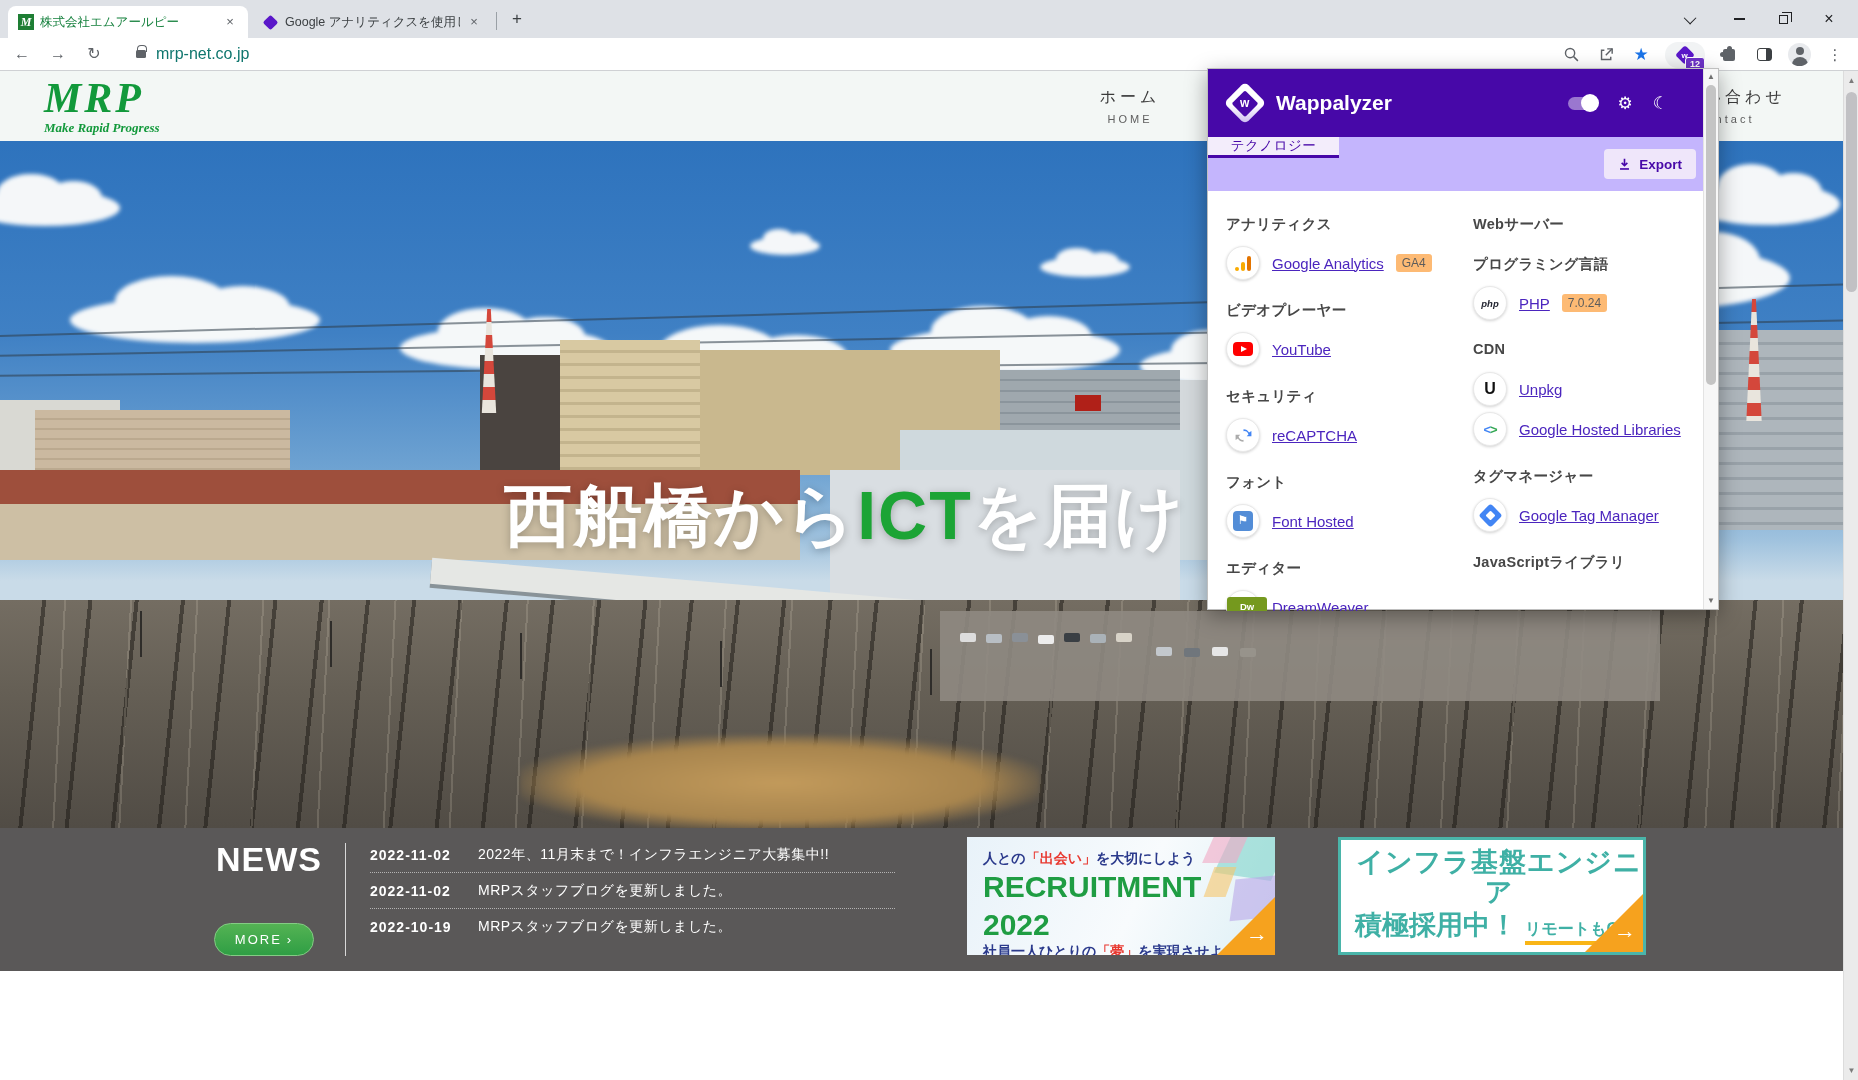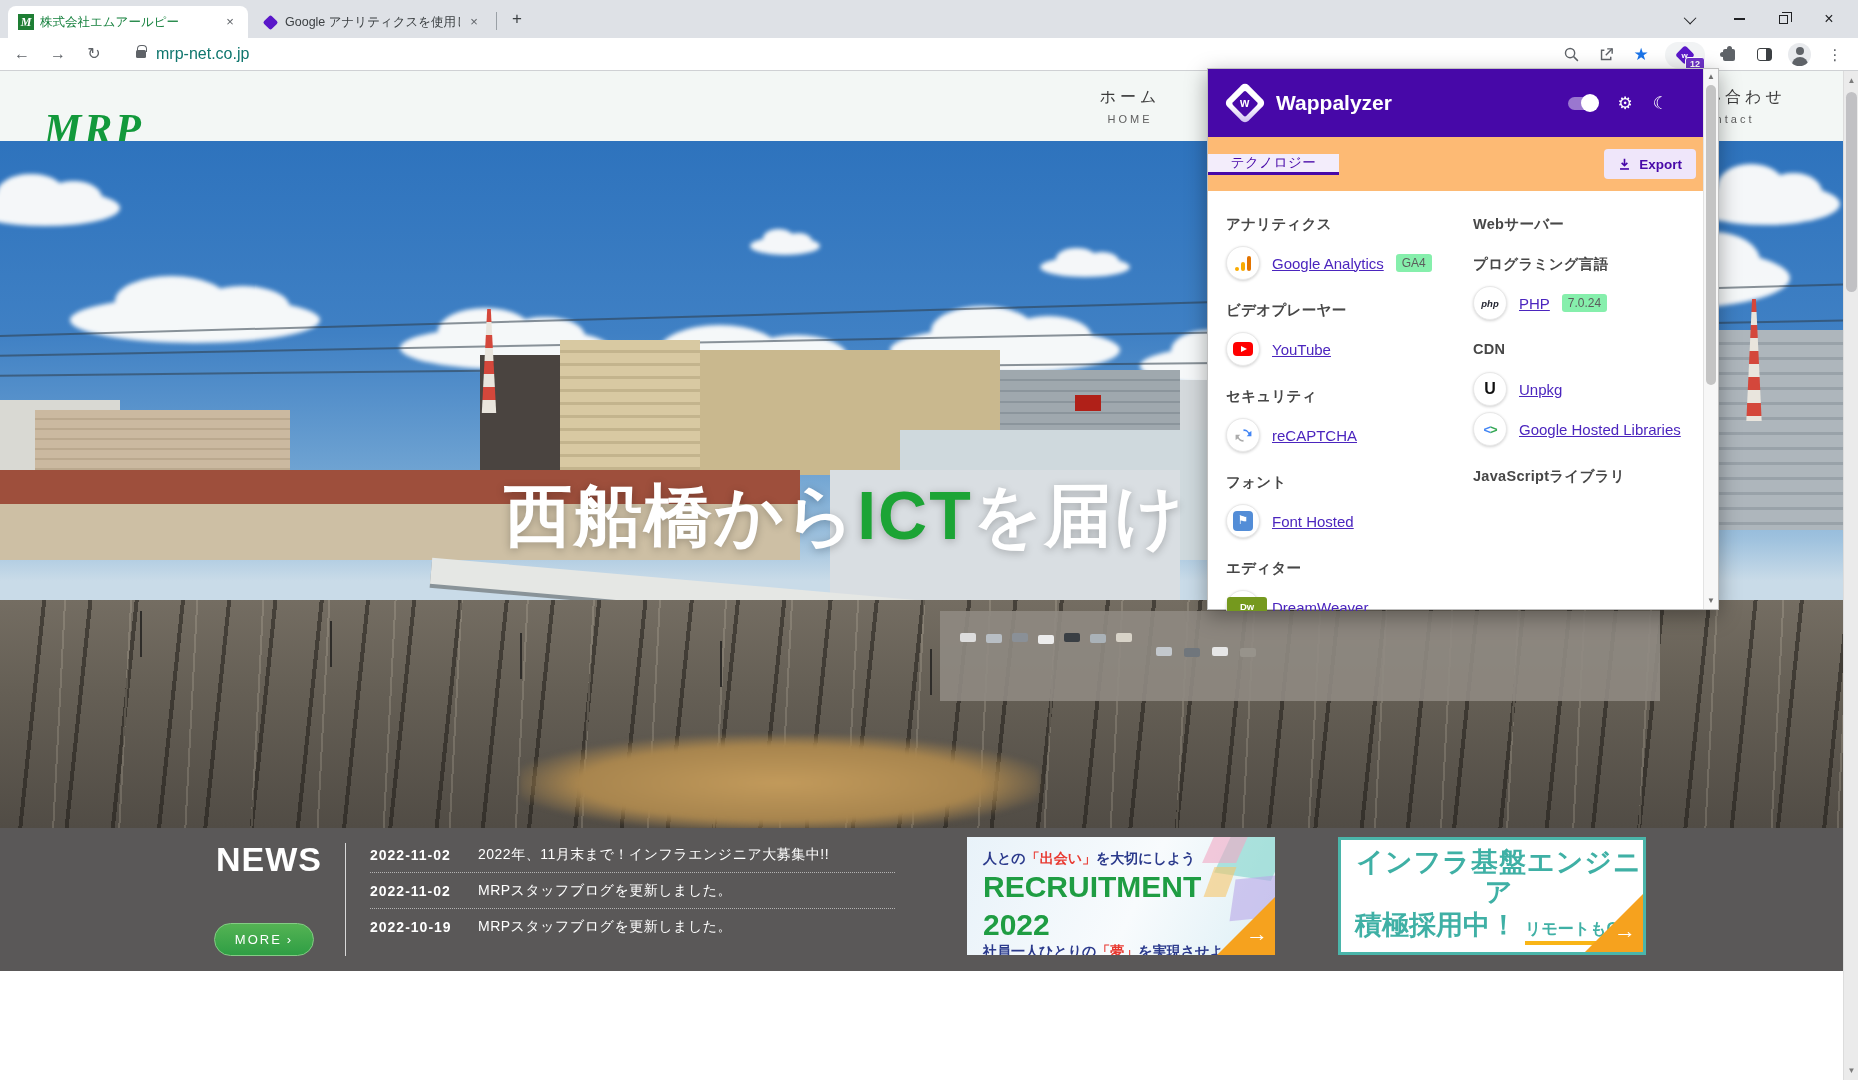--- a/index.html
+++ b/index.html
@@ -45,21 +45,21 @@
   .sidepanel::after { content:""; position:absolute; right:0; top:0; bottom:0; width:5px; background:#3C4043; }
   .avatar { position:relative; width:23px; height:23px; border-radius:50%; background:#E8EAED; overflow:hidden; }
   .avatar::before { content:""; position:absolute; left:7.5px; top:4px; width:8px; height:8px; border-radius:50%; background:#5F6368; }
   .avatar::after { content:""; position:absolute; left:3.5px; top:14px; width:16px; height:10px; border-radius:8px 8px 0 0; background:#5F6368; }
   .kebab { font-size:15px; color:#5F6368; letter-spacing:0; }
 
   
   .page { position:absolute; left:0; top:71px; width:1858px; height:1009px; background:#fff; }
   .site-header { position:absolute; left:0; top:0; width:1843px; height:70px; background:#F3F7F5; }
   .mrp-logo { position:absolute; left:44px; top:6px; color:#12993B; }
-  .mrp-logo .big { font-family:"Liberation Serif","DejaVu Serif",serif; font-style:italic; font-weight:bold; font-size:42px; letter-spacing:3px; line-height:1;margin-top:31px; }
+  .mrp-logo .big { font-family:"Liberation Serif","DejaVu Serif",serif; font-style:italic; font-weight:bold; font-size:42px; letter-spacing:3px; line-height:1; }
   .mrp-logo .tag { font-family:"Liberation Serif","DejaVu Serif",serif; font-style:italic; font-weight:bold; font-size:13px; margin-top:1px; }
   .nav-item { position:absolute; top:16px; text-align:center; }
   .nav-home { left:1085px; width:90px; }
   .nav-contact { left:1650px; width:150px; }
   .nav-item .jp { font-size:16px; color:#3A3A3A; letter-spacing:4px; }
   .nav-item .en { font-size:11px; color:#5E5E5E; letter-spacing:3px; margin-top:5px; }
 
   
   .hero { position:absolute; left:0; top:70px; width:1843px; height:687px; overflow:hidden;
           background:linear-gradient(180deg,#2E73BD 0%,#3F80C4 28%,#6FA3D2 48%,#9FC2DE 58%,#C9DBE8 64%,#C9DBE8 100%); }
@@ -158,35 +158,35 @@
             border:1px solid #BFBFBF; box-shadow:0 6px 20px rgba(0,0,0,.35); }
   .whead { position:absolute; left:0; top:0; width:100%; height:68px; background:#4708A8; display:flex; align-items:center; padding:0 50px 0 22px; }
   .wlogo { width:30px; height:30px; transform:rotate(45deg); background:linear-gradient(135deg,#FFFFFF 55%,#C9B8F0 100%); border-radius:5px; display:grid; place-items:center; flex:none; }
   .wlogo-in { width:19px; height:19px; background:#4708A8; border-radius:2px; display:grid; place-items:center; }
   .wlogo-w { transform:rotate(-45deg); color:#fff; font-weight:bold; font-size:12px; }
   .wtitle { color:#fff; font-size:21px; font-weight:bold; margin-left:16px; flex:1; }
   .whead-icons { display:flex; align-items:center; gap:20px; }
   .toggle { position:relative; width:30px; height:13px; border-radius:7px; background:rgba(255,255,255,.45); }
   .toggle::after { content:""; position:absolute; right:-1px; top:-3px; width:18px; height:18px; border-radius:50%; background:#FFFFFF; }
   .whicon { color:#fff; font-size:17px; line-height:1; }
-  .wtabs { position:absolute; left:0; top:68px; width:100%; height:54px; display:flex; align-items:center; background:#fdba74; }
+  .wtabs { position:absolute; left:0; top:68px; width:100%; height:54px; display:flex; align-items:flex-start; background:#c4b5fd; }
   .wtab { display:flex; align-items:center; justify-content:center; font-size:13.5px; letter-spacing:.5px; }
   .wtab.active { width:131px; background:#F3EDFB; color:#4708A8; border-bottom:3px solid #4708A8; }
   .wtab.plain { width:150px; color:#5F6368; }
   .export-btn { position:absolute; right:22px; top:12px; height:30px; padding:0 14px; background:#EFE6FA; border-radius:4px;
                 display:flex; align-items:center; gap:8px; color:#4708A8; font-size:13.5px; font-weight:bold; }
   .wcontent { position:absolute; left:0; top:122px; width:497px; height:420px; overflow:hidden; padding:24px 0 0 18px; display:flex; }
   .wcol1 { width:247px; flex:none; }
   .wcol2 { width:230px; flex:none; }
   .tgroup { margin-bottom:20px; }
   .tgroup h4 { height:20px; font-size:14.5px; font-weight:bold; color:#474747; margin-bottom:10px; letter-spacing:.3px; }
   .trow { height:36px; margin-bottom:4px; display:flex; align-items:center; gap:12px; }
   .tico { width:34px; height:34px; border-radius:50%; background:#fff; border:1px solid #E9E9E9; box-shadow:0 1px 3px rgba(0,0,0,.18); display:grid; place-items:center; flex:none; }
   .tlink { font-size:15px; color:#4B25BE; text-decoration:underline; white-space:nowrap; }
-  .tbadge { font-size:12px; color:#5C5C5C; background:#86efac; border-radius:3px; padding:2px 6px; }
+  .tbadge { font-size:12px; color:#5C5C5C; background:#fdba74; border-radius:3px; padding:2px 6px; }
   .ga { display:flex; align-items:flex-end; gap:2px; }
   .ga i { display:block; width:4px; background:#F9AB00; border-radius:2px; }
   .ga .g1{height:4px;} .ga .g2{height:9px;} .ga .g3{height:15px;background:#E37400;}
   .yt { position:relative; width:20px; height:14px; background:#F00; border-radius:4px; }
   .yt::after { content:""; position:absolute; left:8px; top:4px; border-left:6px solid #fff; border-top:3px solid transparent; border-bottom:3px solid transparent; }
   .fa-ic { width:20px; height:20px; background:#538DD7; border-radius:4px; color:#fff; font-size:12px; text-align:center; line-height:19px; }
   .dw-ic { width:40px; height:20px; background:#75991E; border-radius:3px; color:#fff; font-size:9.5px; font-weight:bold; text-align:center; line-height:20px; }
   .php-ic { font-style:italic; font-weight:bold; font-size:9.5px; color:#232531; }
   .u-ic { font-weight:bold; font-size:16px; color:#111; }
   .ghl-ic { font-weight:bold; font-size:13px; letter-spacing:-1px; }
@@ -491,20 +491,29 @@
             <a class="tlink">Unpkg</a>
           </div>
           <div class="trow">
             <span class="tico">
                 <span class="ghl-ic"><span class="lt">&lt;</span><span class="gt">&gt;</span></span>
               </span>
             <a class="tlink">Google Hosted Libraries</a>
           </div>
         </div>
         <div class="tgroup">
+          <h4>タグマネージャー</h4>
+          <div class="trow">
+            <span class="tico">
+                <span class="gtm-ic"></span>
+              </span>
+            <a class="tlink">Google Tag Manager</a>
+          </div>
+        </div>
+        <div class="tgroup">
           <h4>JavaScriptライブラリ</h4>
         </div>
       </div>
     </div>
     <div class="wscroll">
       <div class="sb-arrow up">▲</div>
       <div class="wthumb"></div>
       <div class="sb-arrow down">▼</div>
     </div>
   </div>

